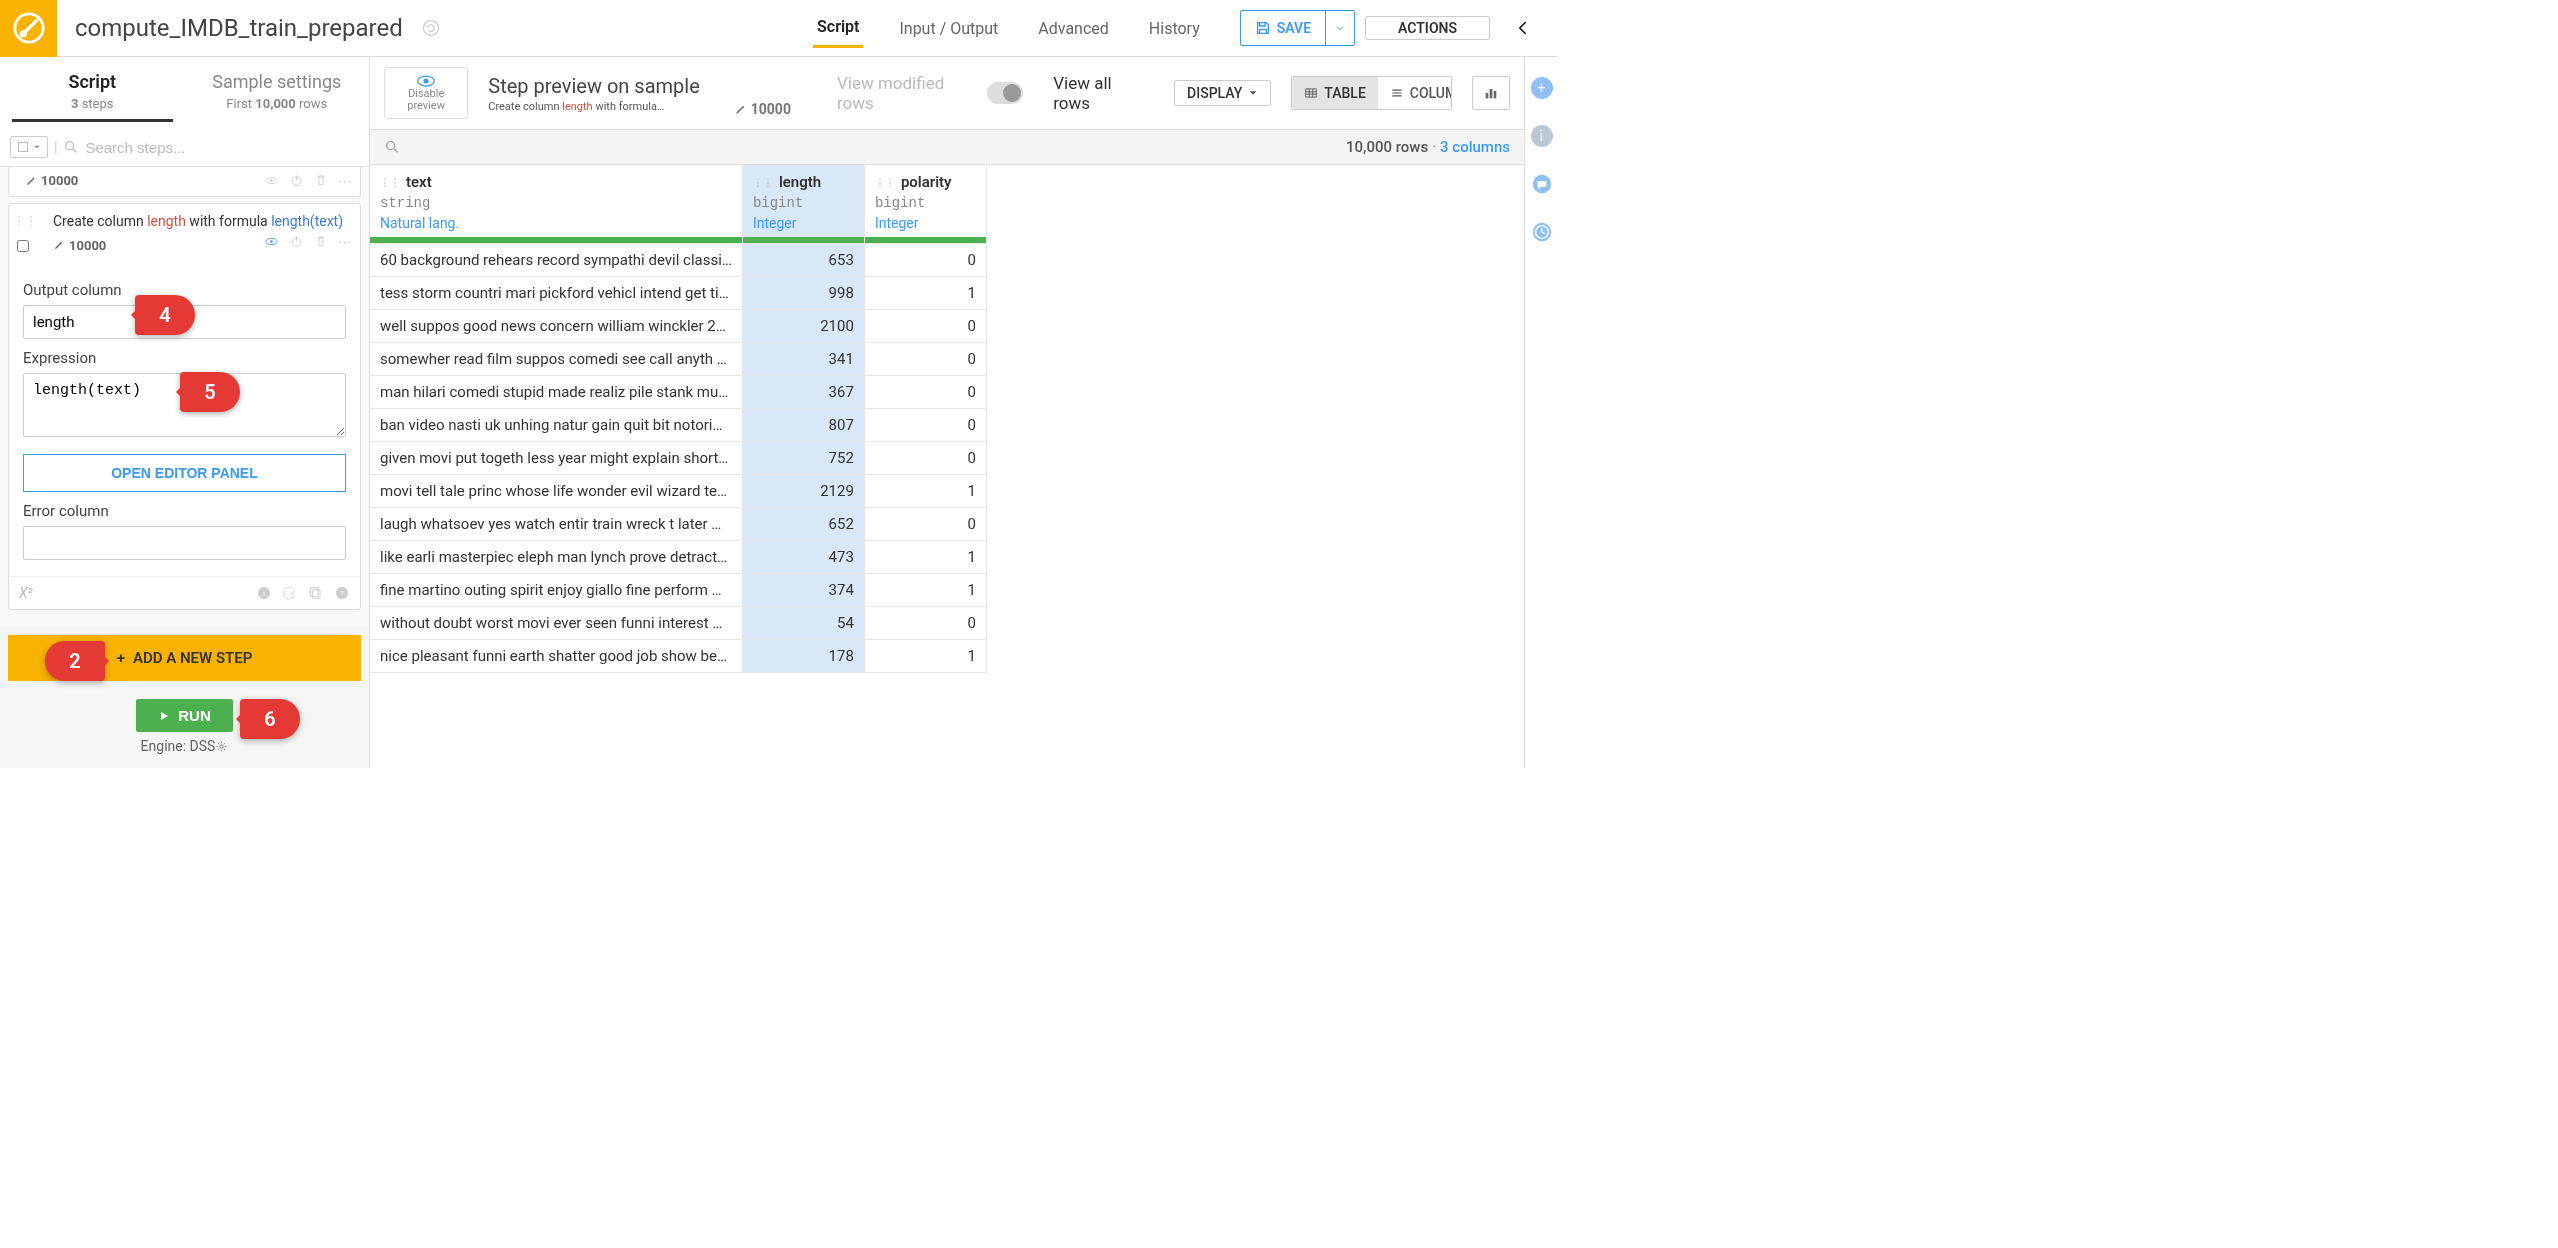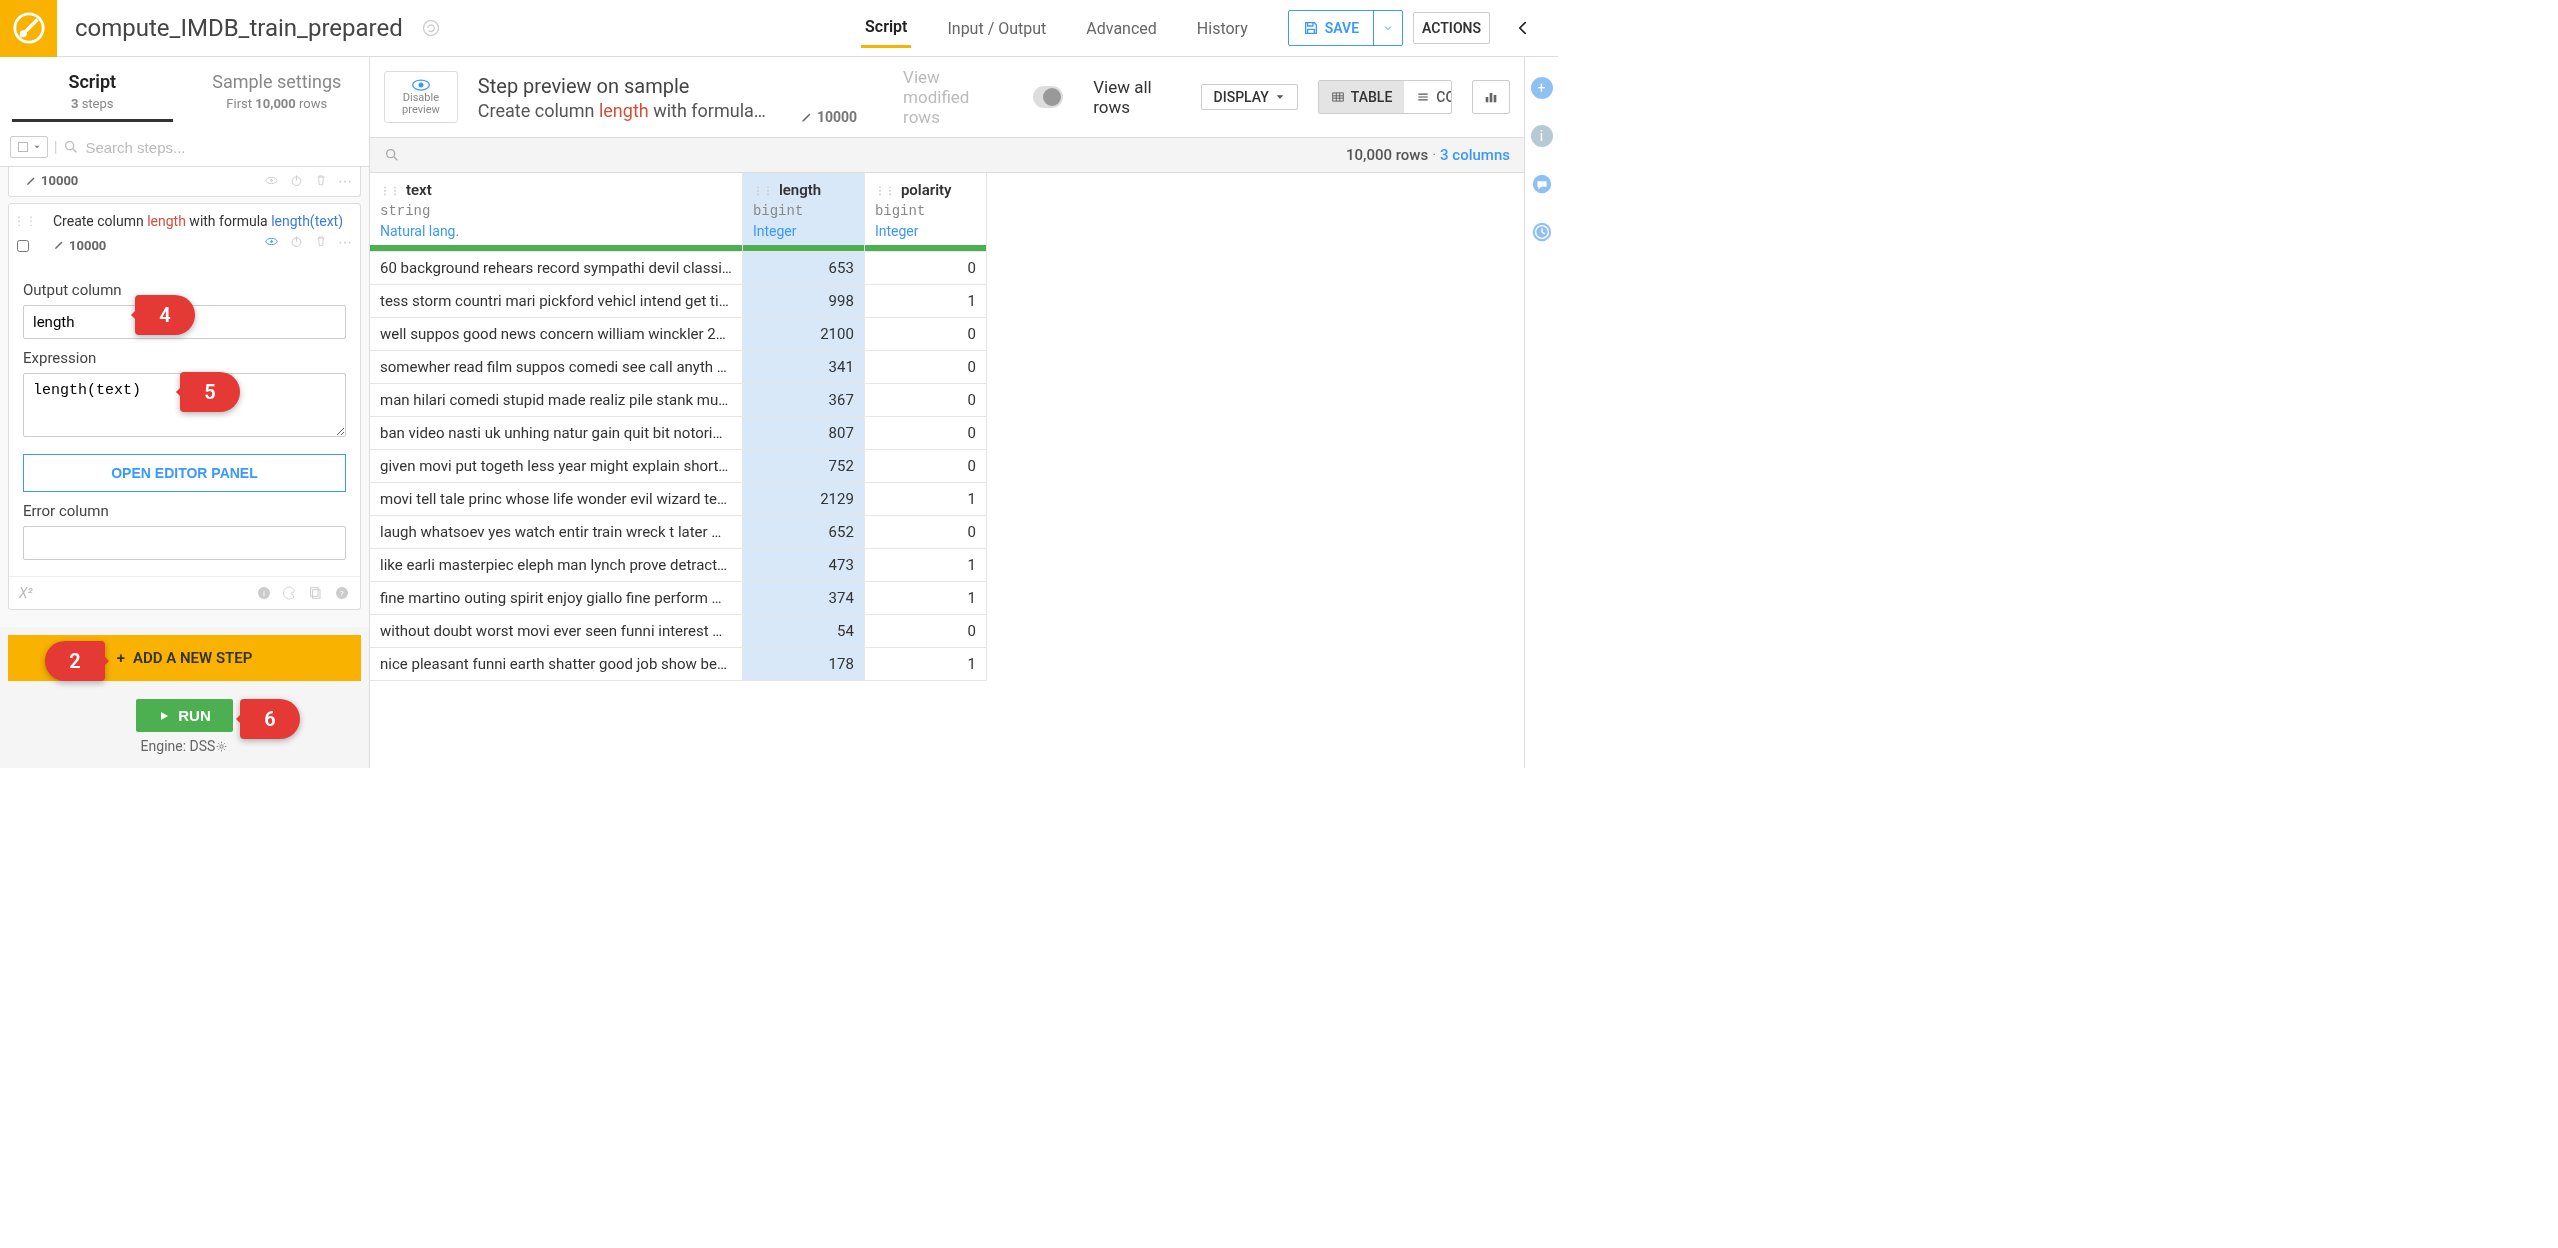--- a/index.html
+++ b/index.html
@@ -12,21 +12,21 @@
 .header-logo svg { width: 34px; height: 34px; }
 .header-title { font-size: 24px; font-weight: 400; color: #444; margin-left: 18px; flex: 0 0 auto; }
 .header-reload { margin-left: 18px; color: #bbb; }
 .header-tabs { margin-left: auto; display: flex; gap: 32px; align-items: center; height: 100%; }
 .header-tab { color: #666; font-size: 16px; cursor: pointer; padding: 0 4px; height: 40px; display: flex; align-items: center; }
 .header-tab.active { color: #222; font-weight: 600; border-bottom: 3px solid #f9b200; }
 .header-actions { display: flex; gap: 10px; margin-left: 36px; margin-right: 14px; align-items: center; }
 .btn-save { display: flex; align-items: center; border: 1px solid #3b99fc; border-radius: 2px; height: 36px; }
 .btn-save-main { color: #3b99fc; font-weight: 600; padding: 0 14px; display: flex; align-items: center; gap: 6px; border-right: 1px solid #3b99fc; height: 100%; }
 .btn-save-drop { padding: 0 8px; color: #3b99fc; }
-.btn-actions { border: 1px solid #ccc; border-radius: 2px; height: 32px; padding: 0 8px; font-weight: 600; color: #333; display: flex; align-items: center; }
+.btn-actions { border: 1px solid #ccc; border-radius: 2px; height: 24px; padding: 0 32px; font-weight: 600; color: #333; display: flex; align-items: center; }
 .collapse-arrow { margin-left: 14px; margin-right: 10px; color: #333; }
 
 
 .right-rail { position: absolute; right: 0; top: 57px; width: 34px; height: calc(100% - 57px); border-left: 1px solid #ddd; display: flex; flex-direction: column; align-items: center; padding-top: 20px; gap: 26px; background: #fff; }
 .rail-icon { width: 22px; height: 22px; border-radius: 50%; display: flex; align-items: center; justify-content: center; color: #fff; font-size: 14px; }
 .rail-plus { background: #8ec1f2; }
 .rail-i { background: #b8c9d6; }
 .rail-chat { width: 22px; height: 22px; color: #8ec1f2; }
 .rail-clock { width: 22px; height: 22px; color: #8ec1f2; }
 
@@ -77,21 +77,21 @@
 .btn-run { background: #4caf50; color: #fff; border: none; padding: 8px 22px; font-weight: 600; font-size: 15px; display: flex; align-items: center; gap: 8px; border-radius: 2px; cursor: pointer; }
 .engine-row { margin-top: 6px; color: #666; font-size: 14px; display: flex; align-items: center; gap: 0; }
 
 
 .main-panel { flex: 1; display: flex; flex-direction: column; min-width: 0; }
 .preview-bar { display: flex; align-items: center; padding: 10px 14px; border-bottom: 1px solid #ddd; gap: 20px; }
 .disable-prev { display: flex; flex-direction: column; align-items: center; border: 1px solid #ddd; border-radius: 3px; padding: 6px 10px; font-size: 11px; color: #888; }
 .disable-prev .eye { color: #3b99fc; font-size: 18px; }
 .preview-info { flex: 0 0 auto; }
 .preview-title { font-size: 20px; color: #444; }
-.preview-sub { font-size: 18px; color: #555; margin-top: 2px; }
+.preview-sub { font-size: 11px; color: #555; margin-top: 2px; }
 .view-mod { color: #bbb; font-size: 17px; margin-left: 26px; }
 .toggle { width: 44px; height: 22px; background: #ddd; border-radius: 11px; position: relative; margin: 0 10px; }
 .toggle-knob { width: 18px; height: 18px; background: #999; border-radius: 50%; position: absolute; top: 2px; right: 2px; }
 .view-all { font-size: 17px; color: #333; }
 .spacer { flex: 1; }
 .btn-display { border: 1px solid #ccc; padding: 4px 12px; font-size: 14px; font-weight: 500; color: #333; display: flex; align-items: center; gap: 6px; border-radius: 2px; }
 .btn-grp { display: flex; border: 1px solid #ccc; border-radius: 2px; overflow: hidden; }
 .btn-grp-item { padding: 8px 12px; font-size: 14px; font-weight: 500; display: flex; align-items: center; gap: 6px; color: #555; }
 .btn-grp-item.active { background: #e4e4e4; color: #333; }
 .btn-icon-sq { border: 1px solid #ccc; padding: 8px 10px; border-radius: 2px; color: #666; }

